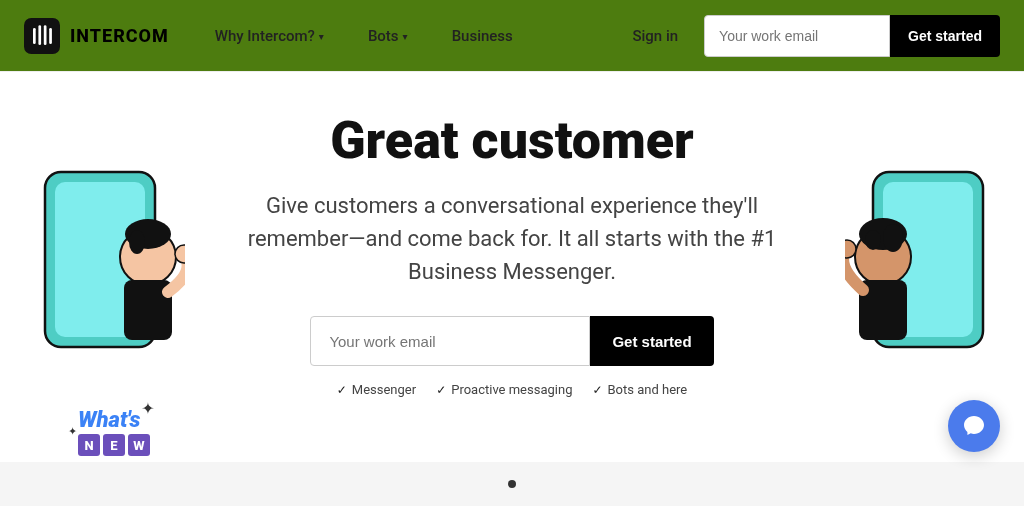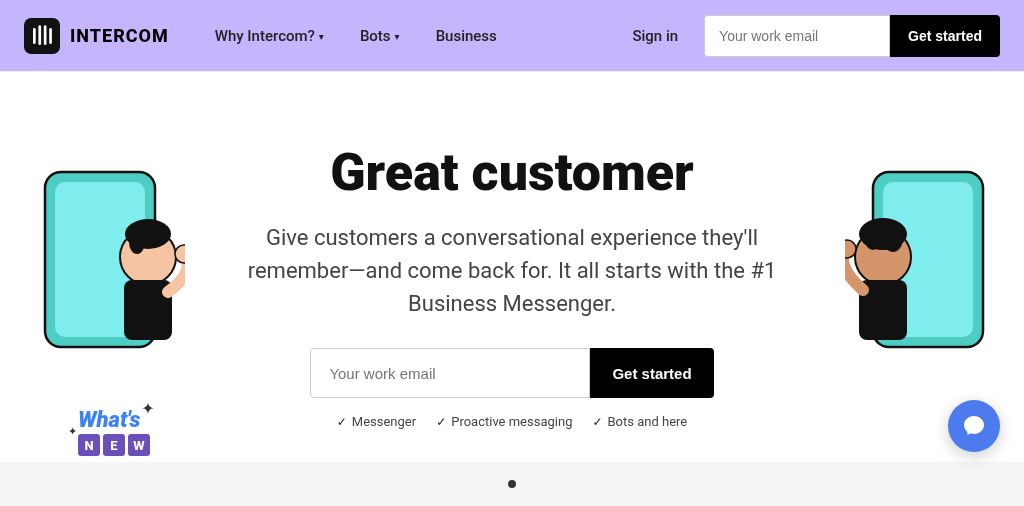--- a/index.html
+++ b/index.html
@@ -11,41 +11,41 @@
       overflow: hidden;
     }
 
     
     nav {
       display: flex;
       align-items: center;
       padding: 0 24px;
       height: 72px;
       border-bottom: 1px solid #eee;
-      background: #c4b5fd;
+      background: #4d7c0f;
     }
     .nav-logo {
       display: flex;
       align-items: center;
       gap: 10px;
       text-decoration: none;
       color: #000;
       font-weight: 800;
       font-size: 18px;
       letter-spacing: 1px;
       margin-right: 32px;
     }
     .logo-icon {
       width: 36px;
       height: 36px;
     }
     .nav-links {
       display: flex;
       align-items: center;
-      gap: 8px;
+      gap: 16px;
       flex: 1;
       text-align: right;
     }
     .nav-link {
       display: flex;
       align-items: center;
       gap: 4px;
       padding: 8px 14px;
       font-size: 15px;
       font-weight: 500;
@@ -103,21 +103,20 @@
       overflow: hidden;
     }
     .hero-title {
       font-size: 52px;
       font-weight: 900;
       line-height: 1.1;
       text-align: right;
       color: #111;
       max-width: 700px;
       margin-bottom: 20px;
-      margin-top: 32px;
     }
     .hero-sub {
       font-size: 22px;
       color: #444;
       text-align: center;
       max-width: 560px;
       line-height: 1.5;
       margin-bottom: 28px;
     }
     .hero-form {

